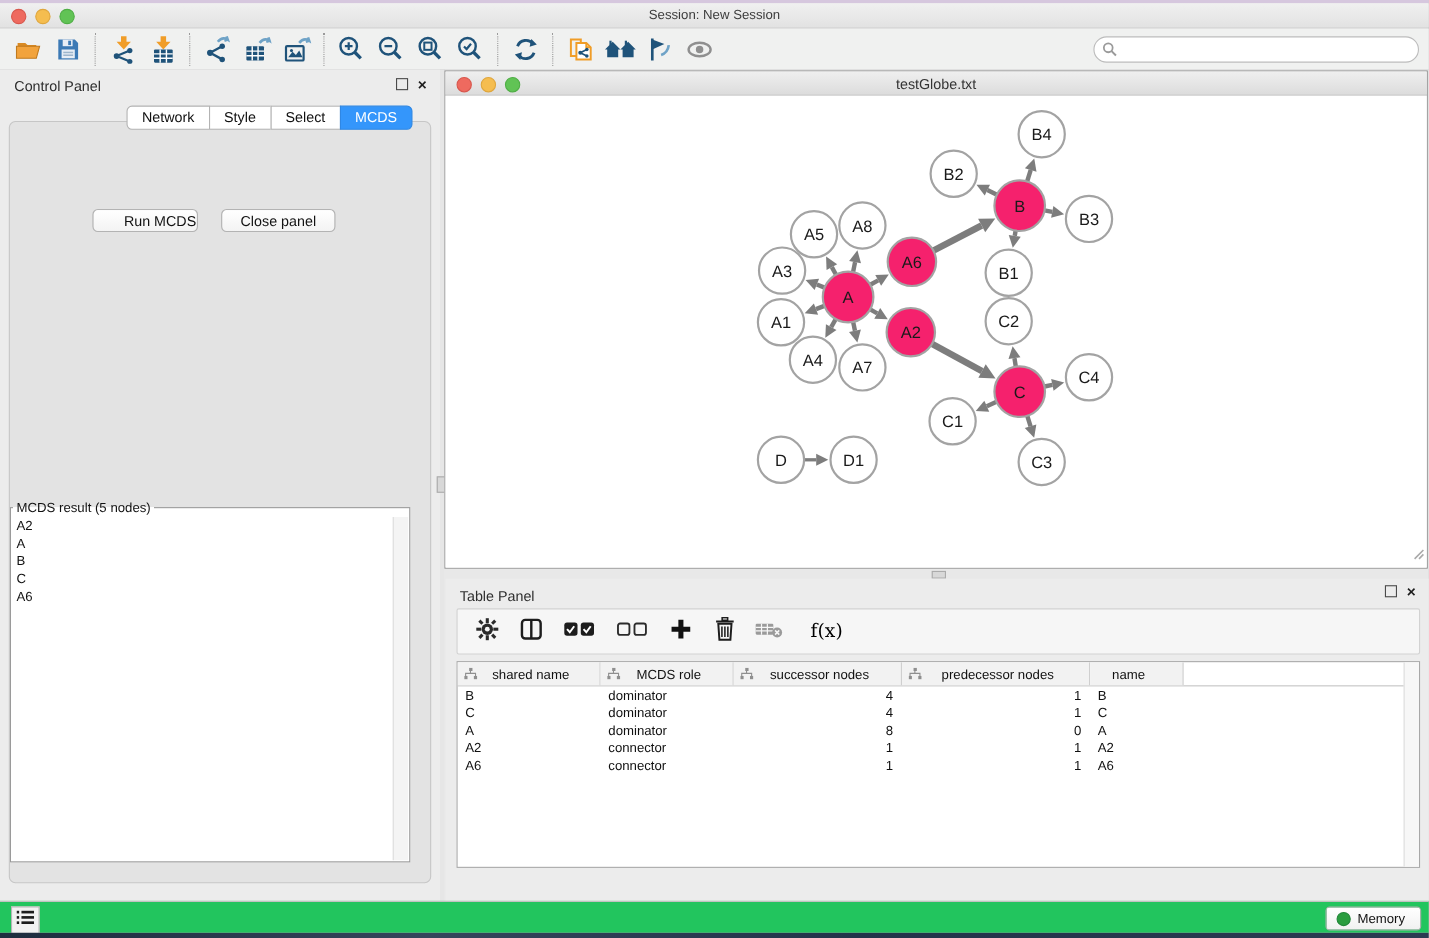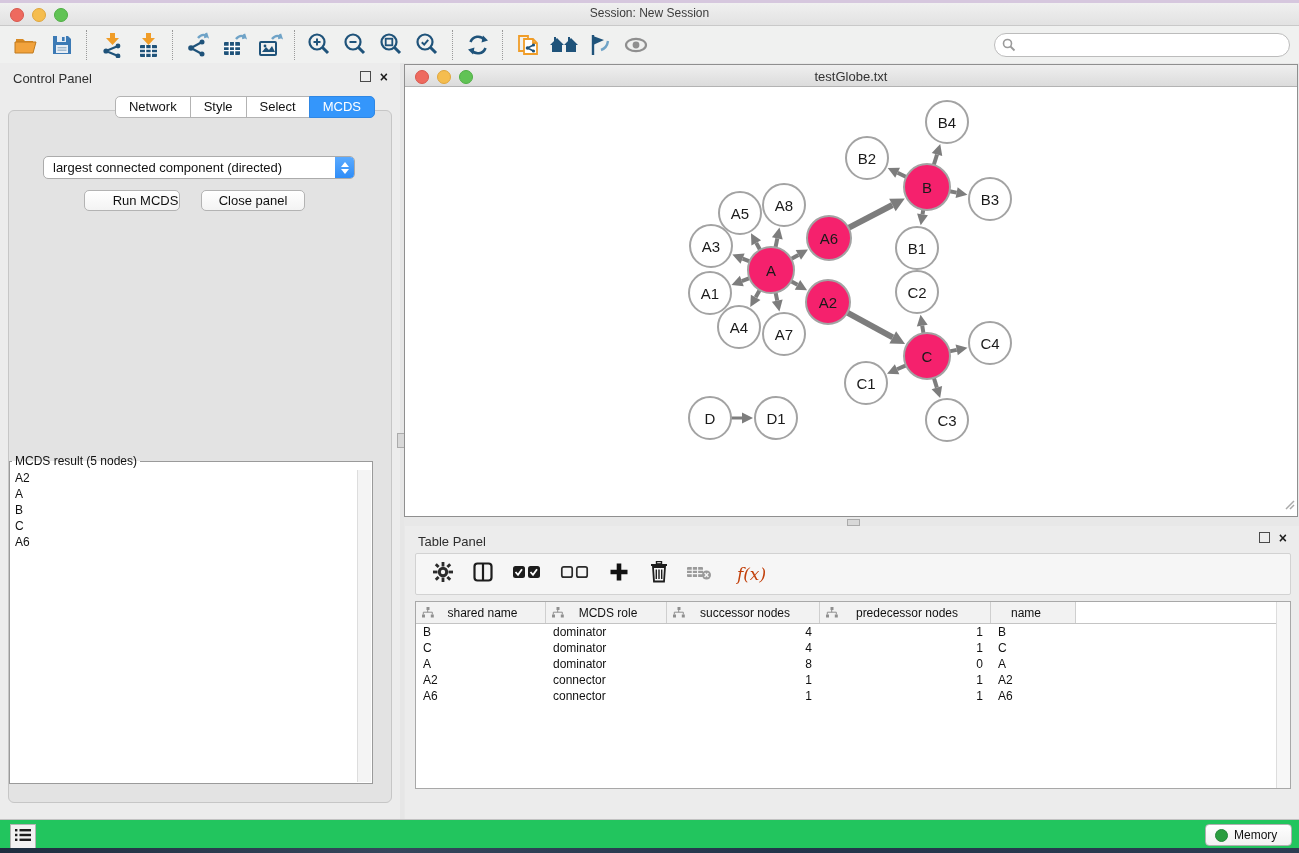--- a/index.html
+++ b/index.html
@@ -89,21 +89,21 @@
   .divider-h{position:absolute;left:0;top:456px;width:895px;height:6px;}
   .divider-h .handle{position:absolute;left:443px;top:0px;width:13px;height:7px;
     background:#d8d8d8;border:1px solid #ababab;box-sizing:border-box;}
   
   .table-panel{position:absolute;left:1px;top:463px;width:894px;height:295px;background:#ececec;}
   .tp-head{position:absolute;left:0;top:0;width:100%;height:26px;}
   .tp-toolbar{position:absolute;left:10px;top:27px;width:876px;height:42px;
     background:#f6f6f6;border:1px solid #d2d2d2;border-radius:2px;
     display:flex;align-items:center;gap:14px;padding-left:14px;box-sizing:border-box;}
   .tp-btn{display:flex;align-items:center;justify-content:center;width:26px;height:28px;}
-  .fx-label{font-family:"DejaVu Serif",serif;font-style:italic;font-size:17px;color:#c2410c;margin-left:11px;}
+  .fx-label{font-family:"DejaVu Serif",serif;font-size:17px;color:#000000;margin-left:11px;}
   .tbl-wrap{position:absolute;left:10px;top:75px;width:876px;height:188px;background:#fff;
     border:1px solid #a8a8a8;box-sizing:border-box;overflow:hidden;}
   .tbl-scroll{position:absolute;right:0;top:0;bottom:0;width:13px;background:#f7f7f7;border-left:1px solid #ddd;}
   .thead{display:flex;height:21px;border-bottom:1px solid #c4c4c4;}
   .th{background:#f2f2f2;border-right:1px solid #cfcfcf;display:flex;align-items:center;
     font-size:12px;color:#111;box-sizing:border-box;position:relative;}
   .th .tree{margin-left:6px;}
   .th .th-label{flex:1;text-align:center;padding-right:14px;}
   .tr{display:flex;height:16px;font-size:12px;color:#111;}
   .td{box-sizing:border-box;padding:1px 8px 0 7px;white-space:nowrap;overflow:hidden;}
@@ -314,27 +314,20 @@
         <span class="icon-close">×</span>
       </div>
     </div>
     <div class="cp-inner"></div>
     <div class="tabs-row cp-tabs" id="cp-tabs">
         <div class="tab">Network</div>
         <div class="tab">Style</div>
         <div class="tab">Select</div>
         <div class="tab active">MCDS</div>
       </div>
-    <div class="dropdown">
-      <span class="dd-text">largest connected component (directed)</span>
-      <span class="dd-stepper">
-        <span class="tri-up"></span>
-          <span class="tri-down"></span>
-      </span>
-    </div>
     <div class="btn btn-run">Run MCDS</div>
     <div class="btn btn-close">Close panel</div>
     <fieldset class="result-fieldset">
       <legend>MCDS result (5 nodes)</legend>
       <div style="position:relative;width:100%;height:100%;">
         <div class="result-list" id="result-list">
             <div>A2</div>
             <div>A</div>
             <div>B</div>
             <div>C</div>

